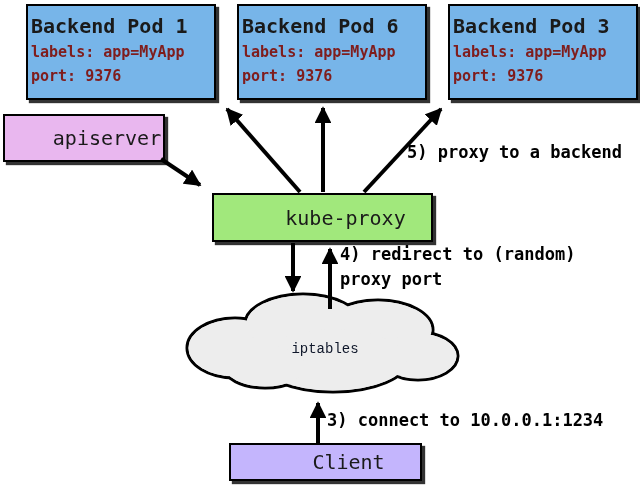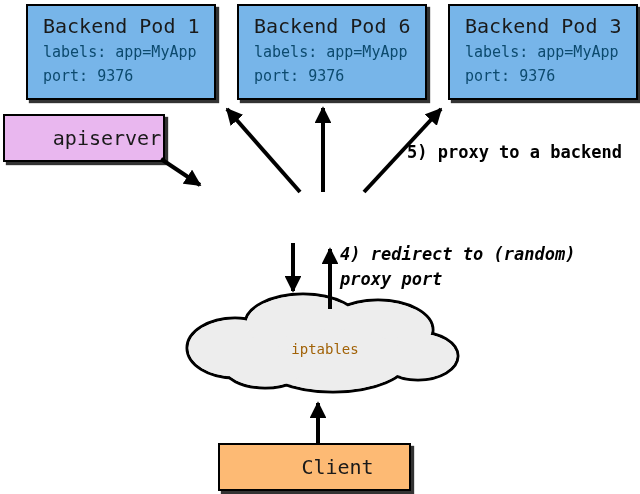--- a/index.html
+++ b/index.html
@@ -15,66 +15,67 @@
   .box{
     position:absolute;
     border:2px solid #000;
     box-shadow:3px 3px 1px rgba(0,0,0,0.8);
     box-sizing:border-box;
     color:#111;
   }
   .pod{
     width:190px;height:96px;top:4px;
     background:#77b5e9;
-    padding:6px 15px;
+    padding:6px 3px;
+    font-weight:bold;
   }
   .pod .pod-title{
     font-size:20px;
     line-height:28px;
     color:#1a1a1a;
     white-space:nowrap;
   }
   .pod .pod-line{
     font-size:15px;
     line-height:24px;
-    color:#0c4a6e;
+    color:#7f1d1d;
     white-space:nowrap;
   }
   #pod1{left:26px;}
   #pod2{left:237px;}
   #pod3{left:448px;}
 
   .node-label-box{
     display:flex;align-items:center;justify-content:center;
     font-size:20px;color:#1a1a1a;padding-left:46px;
   }
   #apiserver{left:3px;top:114px;width:162px;height:48px;background:#e9b7ef;}
   #kubeproxy{left:212px;top:193px;width:221px;height:49px;background:#a1e87c;z-index:6;}
-  #client{left:218px;top:443px;width:193px;height:48px;background:#fdba74;}
+  #client{left:229px;top:443px;width:193px;height:38px;background:#c4b5fd;}
 
   .annotation{
     position:absolute;
     font-weight:bold;
     font-size:17px;
     line-height:25px;
     color:#000;
     white-space:pre-line;
     z-index:8;
   }
   #ann1{left:14px;top:177px;}
   #ann2{left:57px;top:242px;}
   #ann3{left:327px;top:408px;}
-  #ann4{left:340px;top:242px;font-style:italic;}
+  #ann4{left:340px;top:242px;}
   #ann5{left:407px;top:140px;}
 
   #cloud-svg{position:absolute;left:183px;top:288px;z-index:2;}
   #iptables-label{
     position:absolute;left:255px;top:341px;width:140px;
     text-align:center;
-    font-size:14px;color:#a16207;z-index:3;
+    font-size:14px;color:#0f172a;z-index:3;font-family:Liberation Mono, monospace;
   }
   #arrows-svg{position:absolute;left:0;top:0;z-index:5;pointer-events:none;}
 </style>
 </head>
 <body>
 
 <div class="canvas">
 
   <svg id="cloud-svg" width="280" height="112" viewBox="0 0 280 112">
     <g stroke="#000" stroke-width="3" fill="#ededed">
@@ -125,21 +126,25 @@
   </div>
   <div class="box pod" id="pod3">
     <div class="pod-title">Backend Pod 3</div>
     <div class="pod-line">labels: app=MyApp</div>
     <div class="pod-line">port: 9376</div>
   </div>
 
   <div class="box node-label-box" id="apiserver">
     <span>apiserver</span>
   </div>
+  <div class="box node-label-box" id="kubeproxy">
+    <span>kube-proxy</span>
+  </div>
   <div class="box node-label-box" id="client">
     <span>Client</span>
   </div>
 
+  <div class="annotation" id="ann3">3) connect to 10.0.0.1:1234</div>
   <div class="annotation" id="ann4">4) redirect to (random)
 proxy port</div>
   <div class="annotation" id="ann5">5) proxy to a backend</div>
 
 </div>
 
 </body></html>

